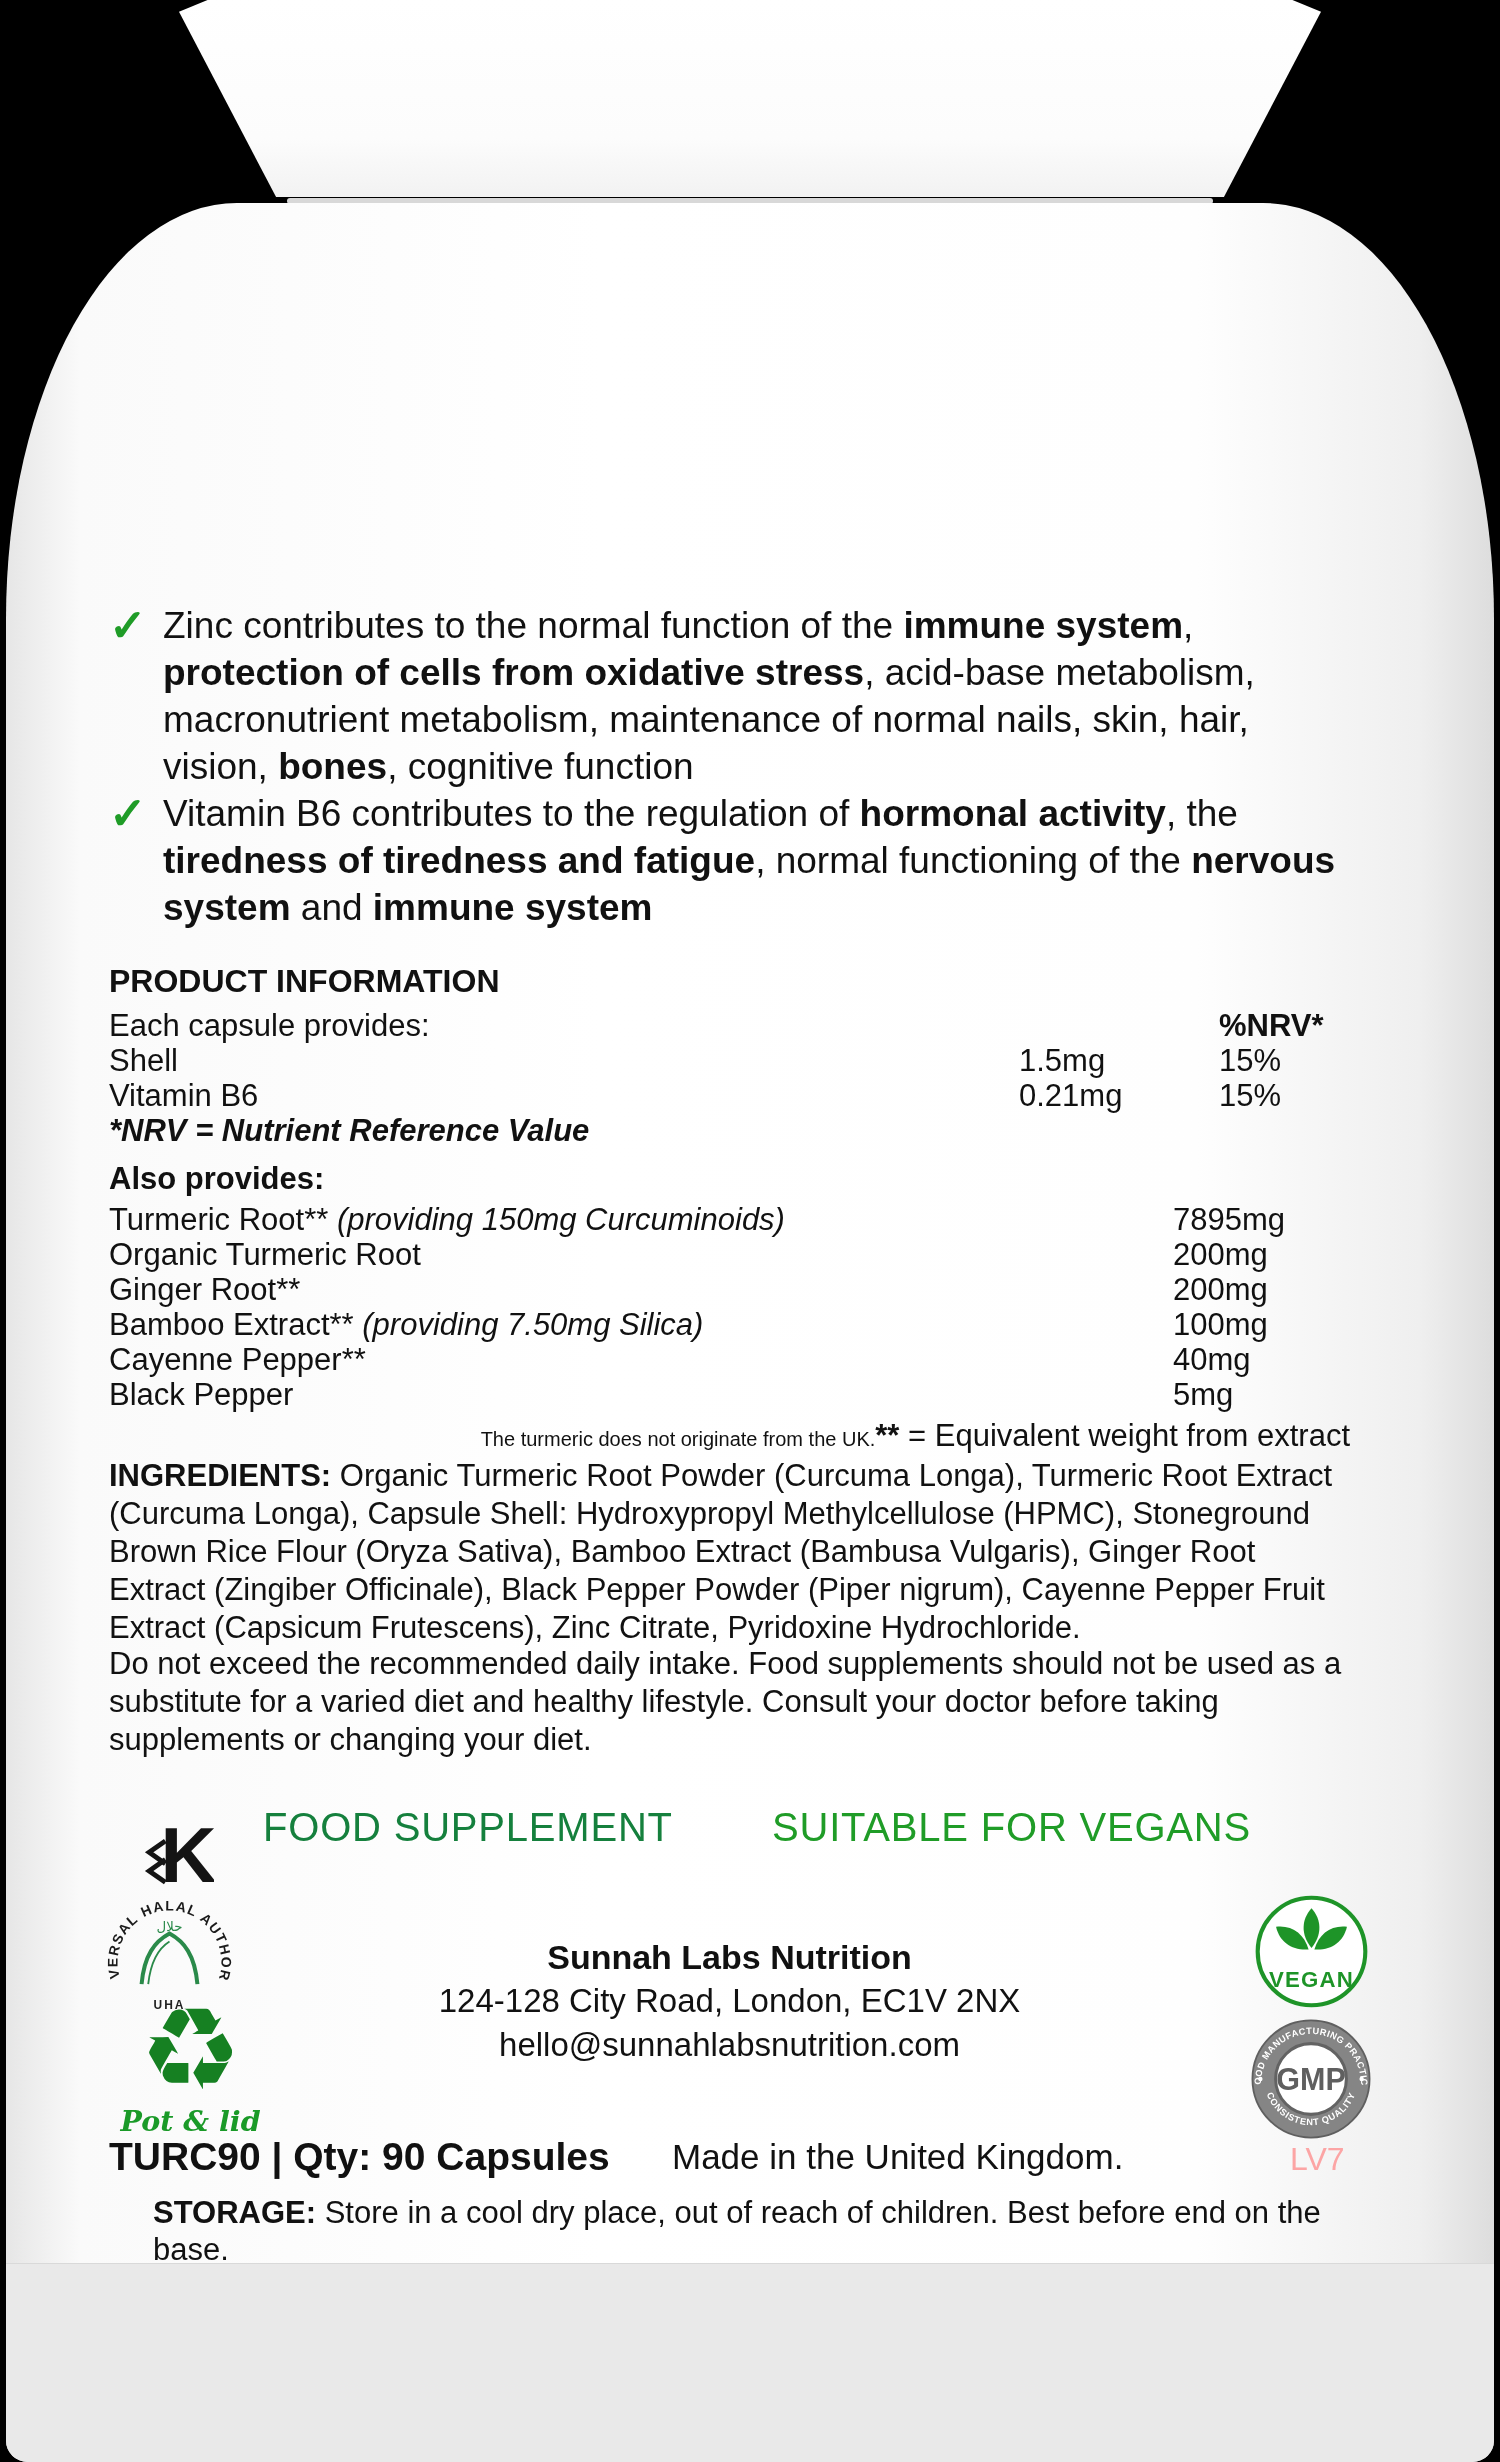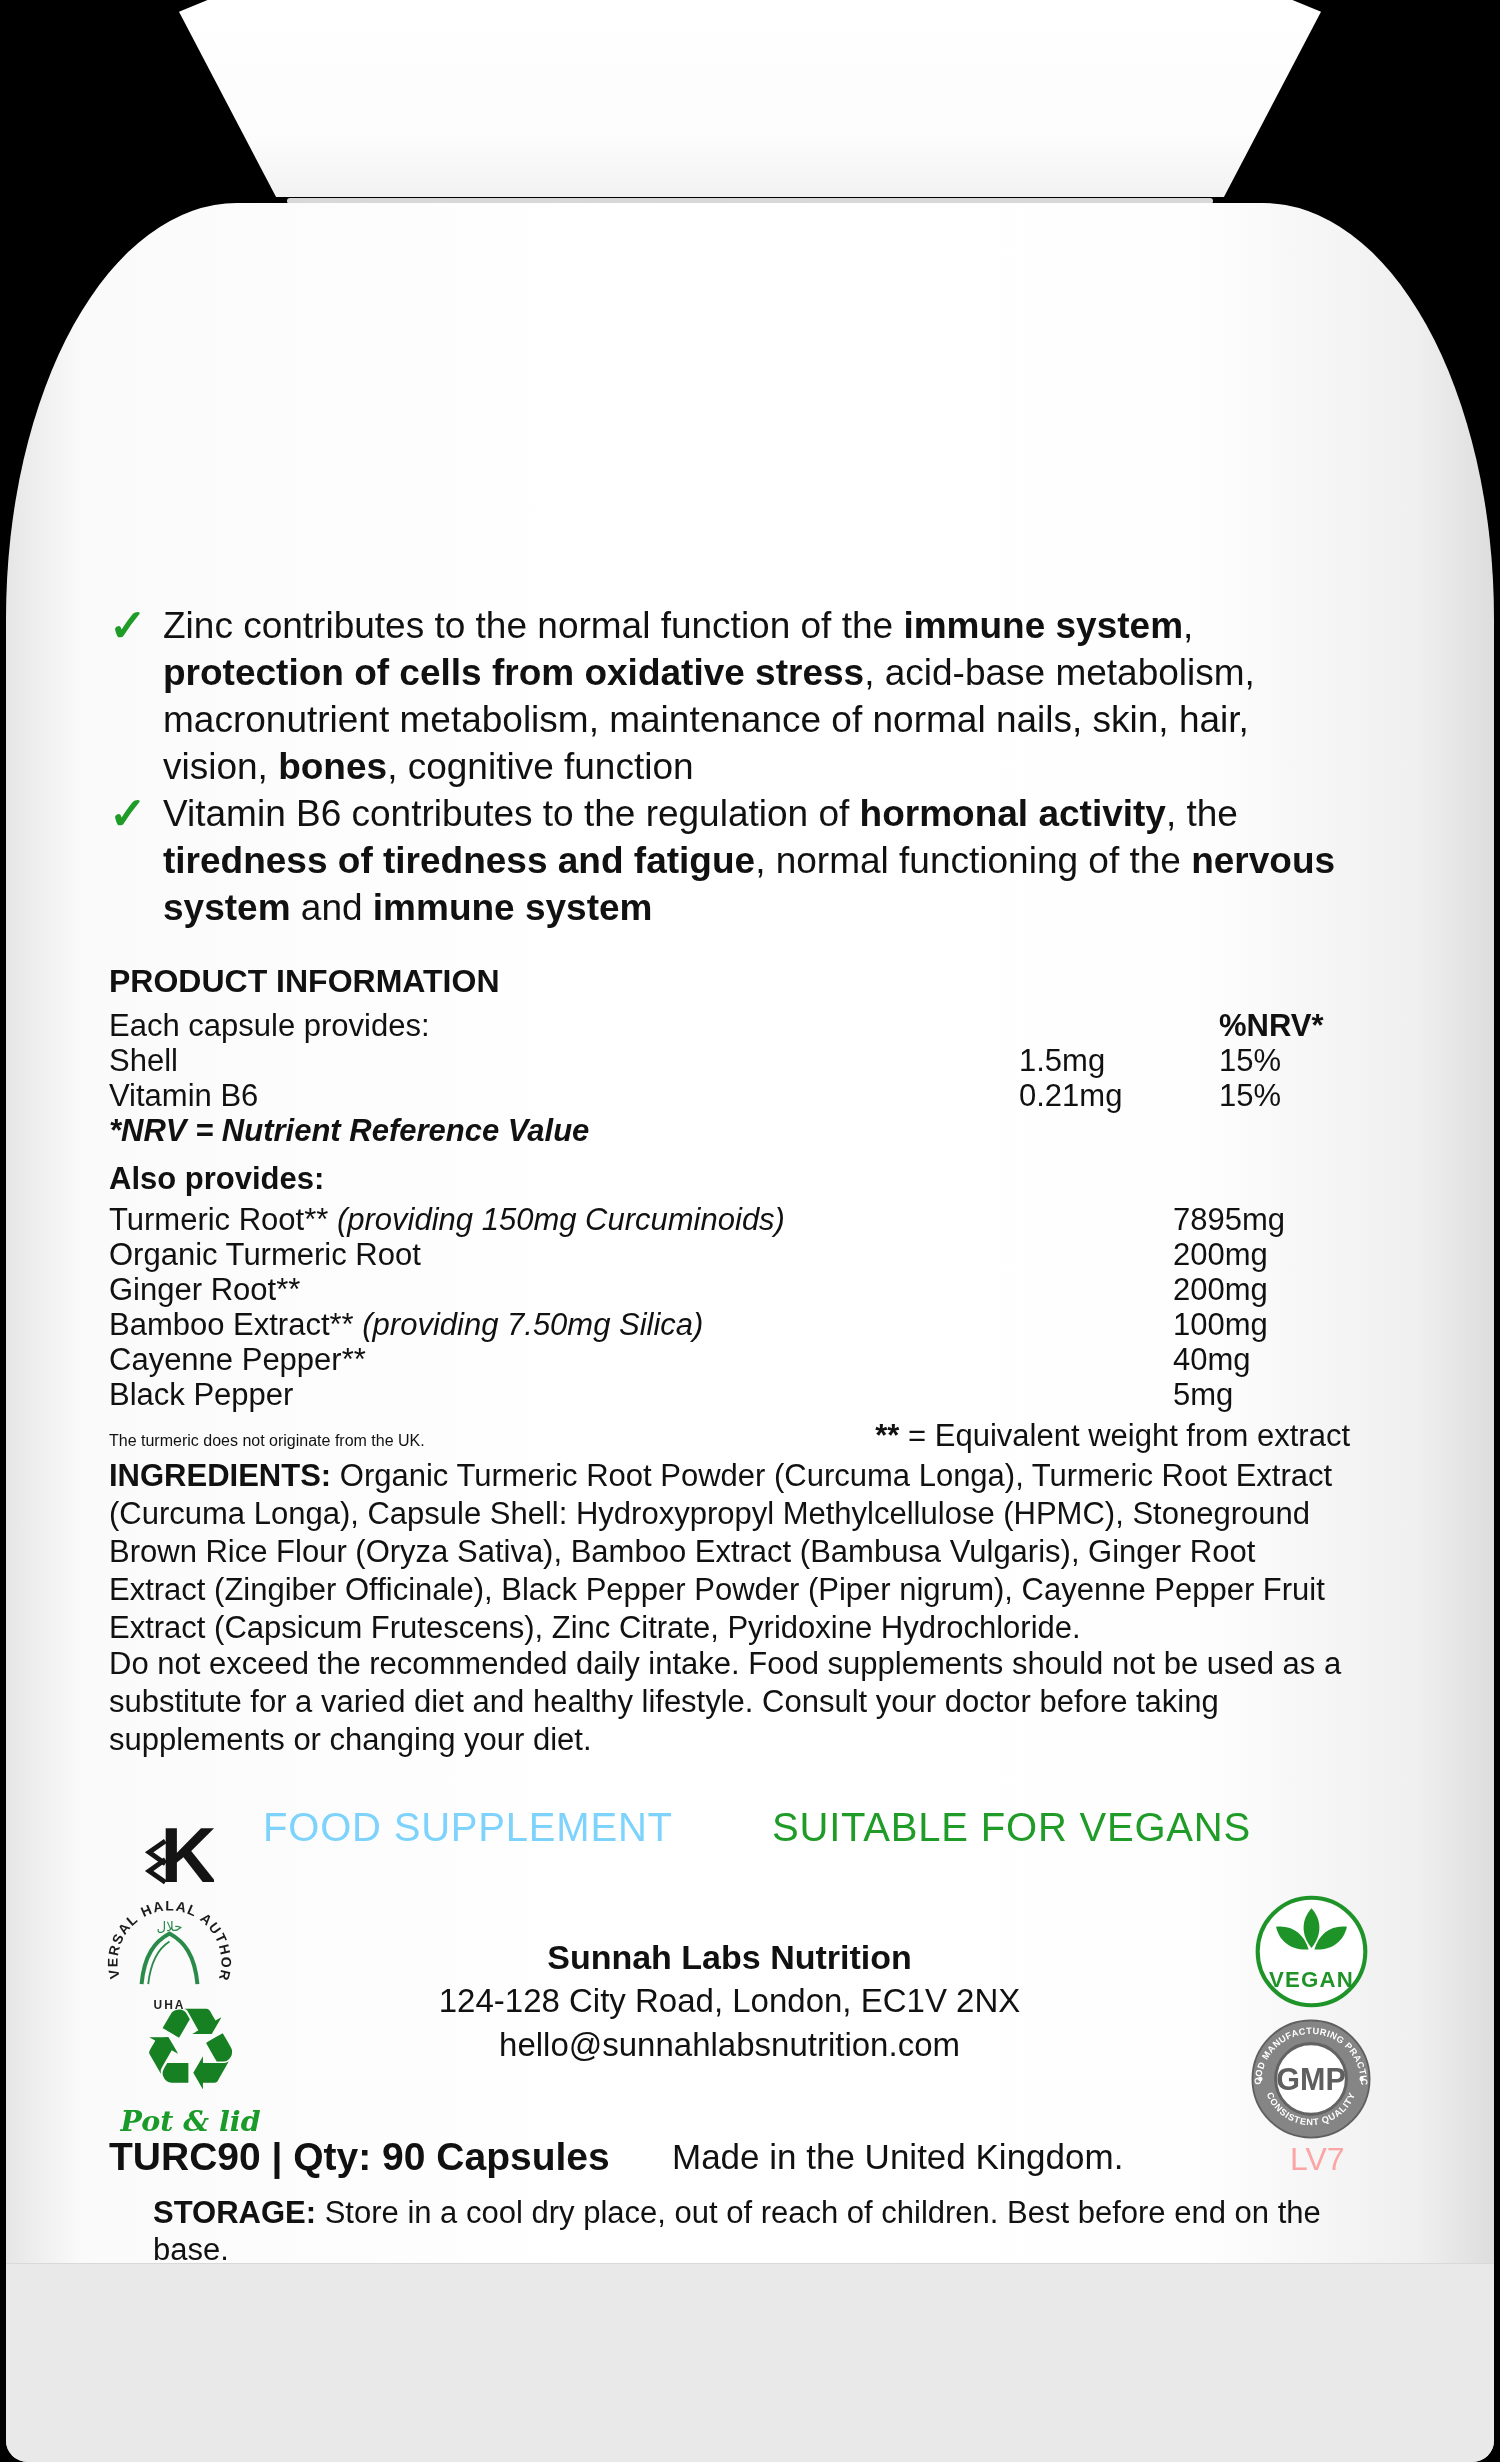--- a/index.html
+++ b/index.html
@@ -41,29 +41,29 @@
   .product-info{position:absolute;left:0;top:376px;width:1241px;}
   .pi-heading{font-size:32px;font-weight:bold;margin-bottom:7.7px;}
   .pi-row{display:grid;grid-template-columns:1fr 162px 131px;font-size:31px;line-height:35px;gap:38px;}
   .amt,.nrv{}
   .nrv-note{font-size:31px;line-height:35px;font-weight:bold;font-style:italic;}
 
   .also{position:absolute;left:0;top:574px;width:1241px;}
   .also-head{font-size:31px;font-weight:bold;margin-bottom:4.6px;}
   .ap-row{display:grid;grid-template-columns:1fr 177px;font-size:31px;line-height:35px;}
   .note-row{display:grid;grid-template-columns:1fr auto;margin-top:6.2px;align-items:baseline;}
-  .origin{font-size:16px;}
+  .origin{font-size:20px;text-align:right;}
   .equiv{font-size:31px;}
 
   .para{position:absolute;left:0;width:1241px;font-size:31px;line-height:38px;}
   .ingredients{top:870px;}
   .directions{top:1058px;}
 
   .k-mark{position:absolute;left:32px;top:1224px;width:73px;height:81px;}
-  .food-supp{position:absolute;left:154px;top:1218px;font-size:40px;letter-spacing:0.8px;color:#7dd3fc;}
+  .food-supp{position:absolute;left:154px;top:1218px;font-size:40px;letter-spacing:0.8px;color:#15803d;}
   .veg-state{position:absolute;left:663px;top:1218px;font-size:40px;letter-spacing:0.8px;color:#1f9c27;}
 
   .halal-badge{position:absolute;left:-6.2px;top:1304px;width:133px;height:133px;}
   .company{position:absolute;left:216px;top:1348px;width:809px;text-align:center;}
   .company-name{font-size:34px;font-weight:bold;line-height:44px;}
   .company-address{font-size:33px;line-height:44px;}
   .company-email{font-size:33px;line-height:44px;}
 
   .vegan-badge{position:absolute;left:1144px;top:1306px;width:117px;height:117px;}
   .gmp-badge{position:absolute;left:1141px;top:1431px;width:122px;height:122px;}

